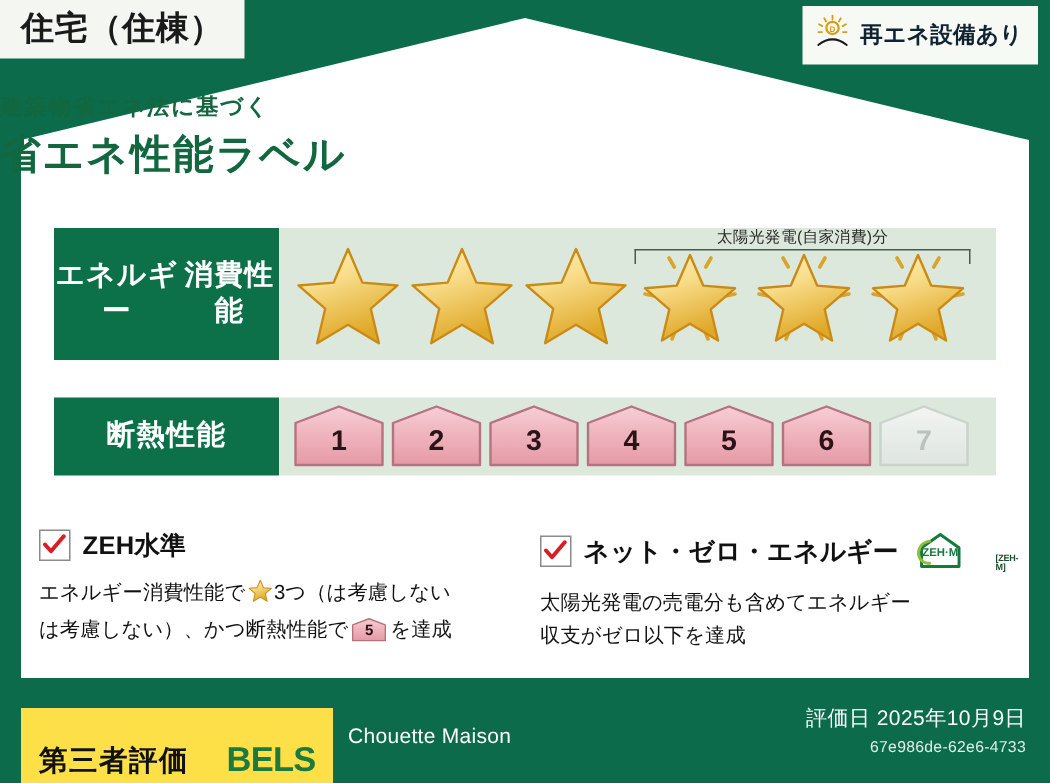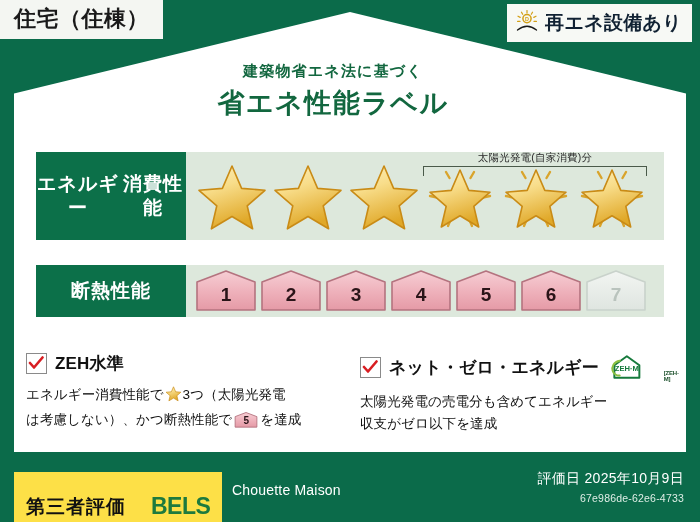--- a/index.html
+++ b/index.html
@@ -37,26 +37,26 @@
   }
 
   
   #renew-badge{
     position:absolute;right:8px;top:4px;
     background:#f7f9f5;
     padding:5px 10px 5px 8px;
     display:flex;align-items:center;gap:6px;
     z-index:5;
   }
-  #renew-badge .txt{font-size:19px;font-weight:bold;color:#123;letter-spacing:.3px;}
+  #renew-badge .txt{font-size:15px;font-weight:bold;color:#123;letter-spacing:.3px;}
 
   
   #title-block{
     position:absolute;top:62px;left:0;width:644px;
-    text-align:center;z-index:4;padding-left:11px;
+    z-index:4;
   }
   #subtitle{font-size:15px;font-weight:bold;color:#12673f;letter-spacing:1.2px;}
   #maintitle{font-size:27px;font-weight:bold;color:#12673f;letter-spacing:1.5px;margin-top:4px;}
 
   
   .perf-row{
     position:absolute;left:36px;width:628px;
     display:flex;align-items:stretch;
     z-index:4;
   }
@@ -377,21 +377,21 @@
       <span class="checkbox">
         <svg width="16" height="16" viewBox="0 0 16 16">
           <path d="M2,8 L6,12.5 L14.5,2.5" fill="none" stroke="#d81e22" stroke-width="2.6" stroke-linecap="round" stroke-linejoin="round"></path>
         </svg>
       </span>
       <span class="desc-title">ZEH水準</span>
     </div>
     <div class="desc-body">
       <span>エネルギー消費性能で</span><span class="inline-star"><svg width="17" height="17" viewBox="0 0 76 76">
             <polygon points="38,8 47.6,30.4 71,32.3 53.2,47.8 58.6,70.8 38,58.5 17.4,70.8 22.8,47.8 5,32.3 28.4,30.4" fill="url(#gstar)" stroke="#c98b16" stroke-width="3" stroke-linejoin="round"></polygon>
-          </svg></span><span>3つ（太陽光発電</span><br>
+          </svg></span><span>3つ（は考慮しない</span><br>
       <span>は考慮しない）、かつ断熱性能で</span><span class="inline-house"><svg width="24" height="18" viewBox="0 0 64 44">
             <polygon points="32,2 61,13 61,41 3,41 3,13" fill="url(#ghouse)" stroke="#b4737f" stroke-width="2.4" stroke-linejoin="round"></polygon>
           </svg><span class="n">5</span></span><span>を達成</span>
     </div>
   </div>
 
   <div class="desc" id="desc-right">
     <div class="desc-head">
       <span class="checkbox">
         <svg width="16" height="16" viewBox="0 0 16 16">

